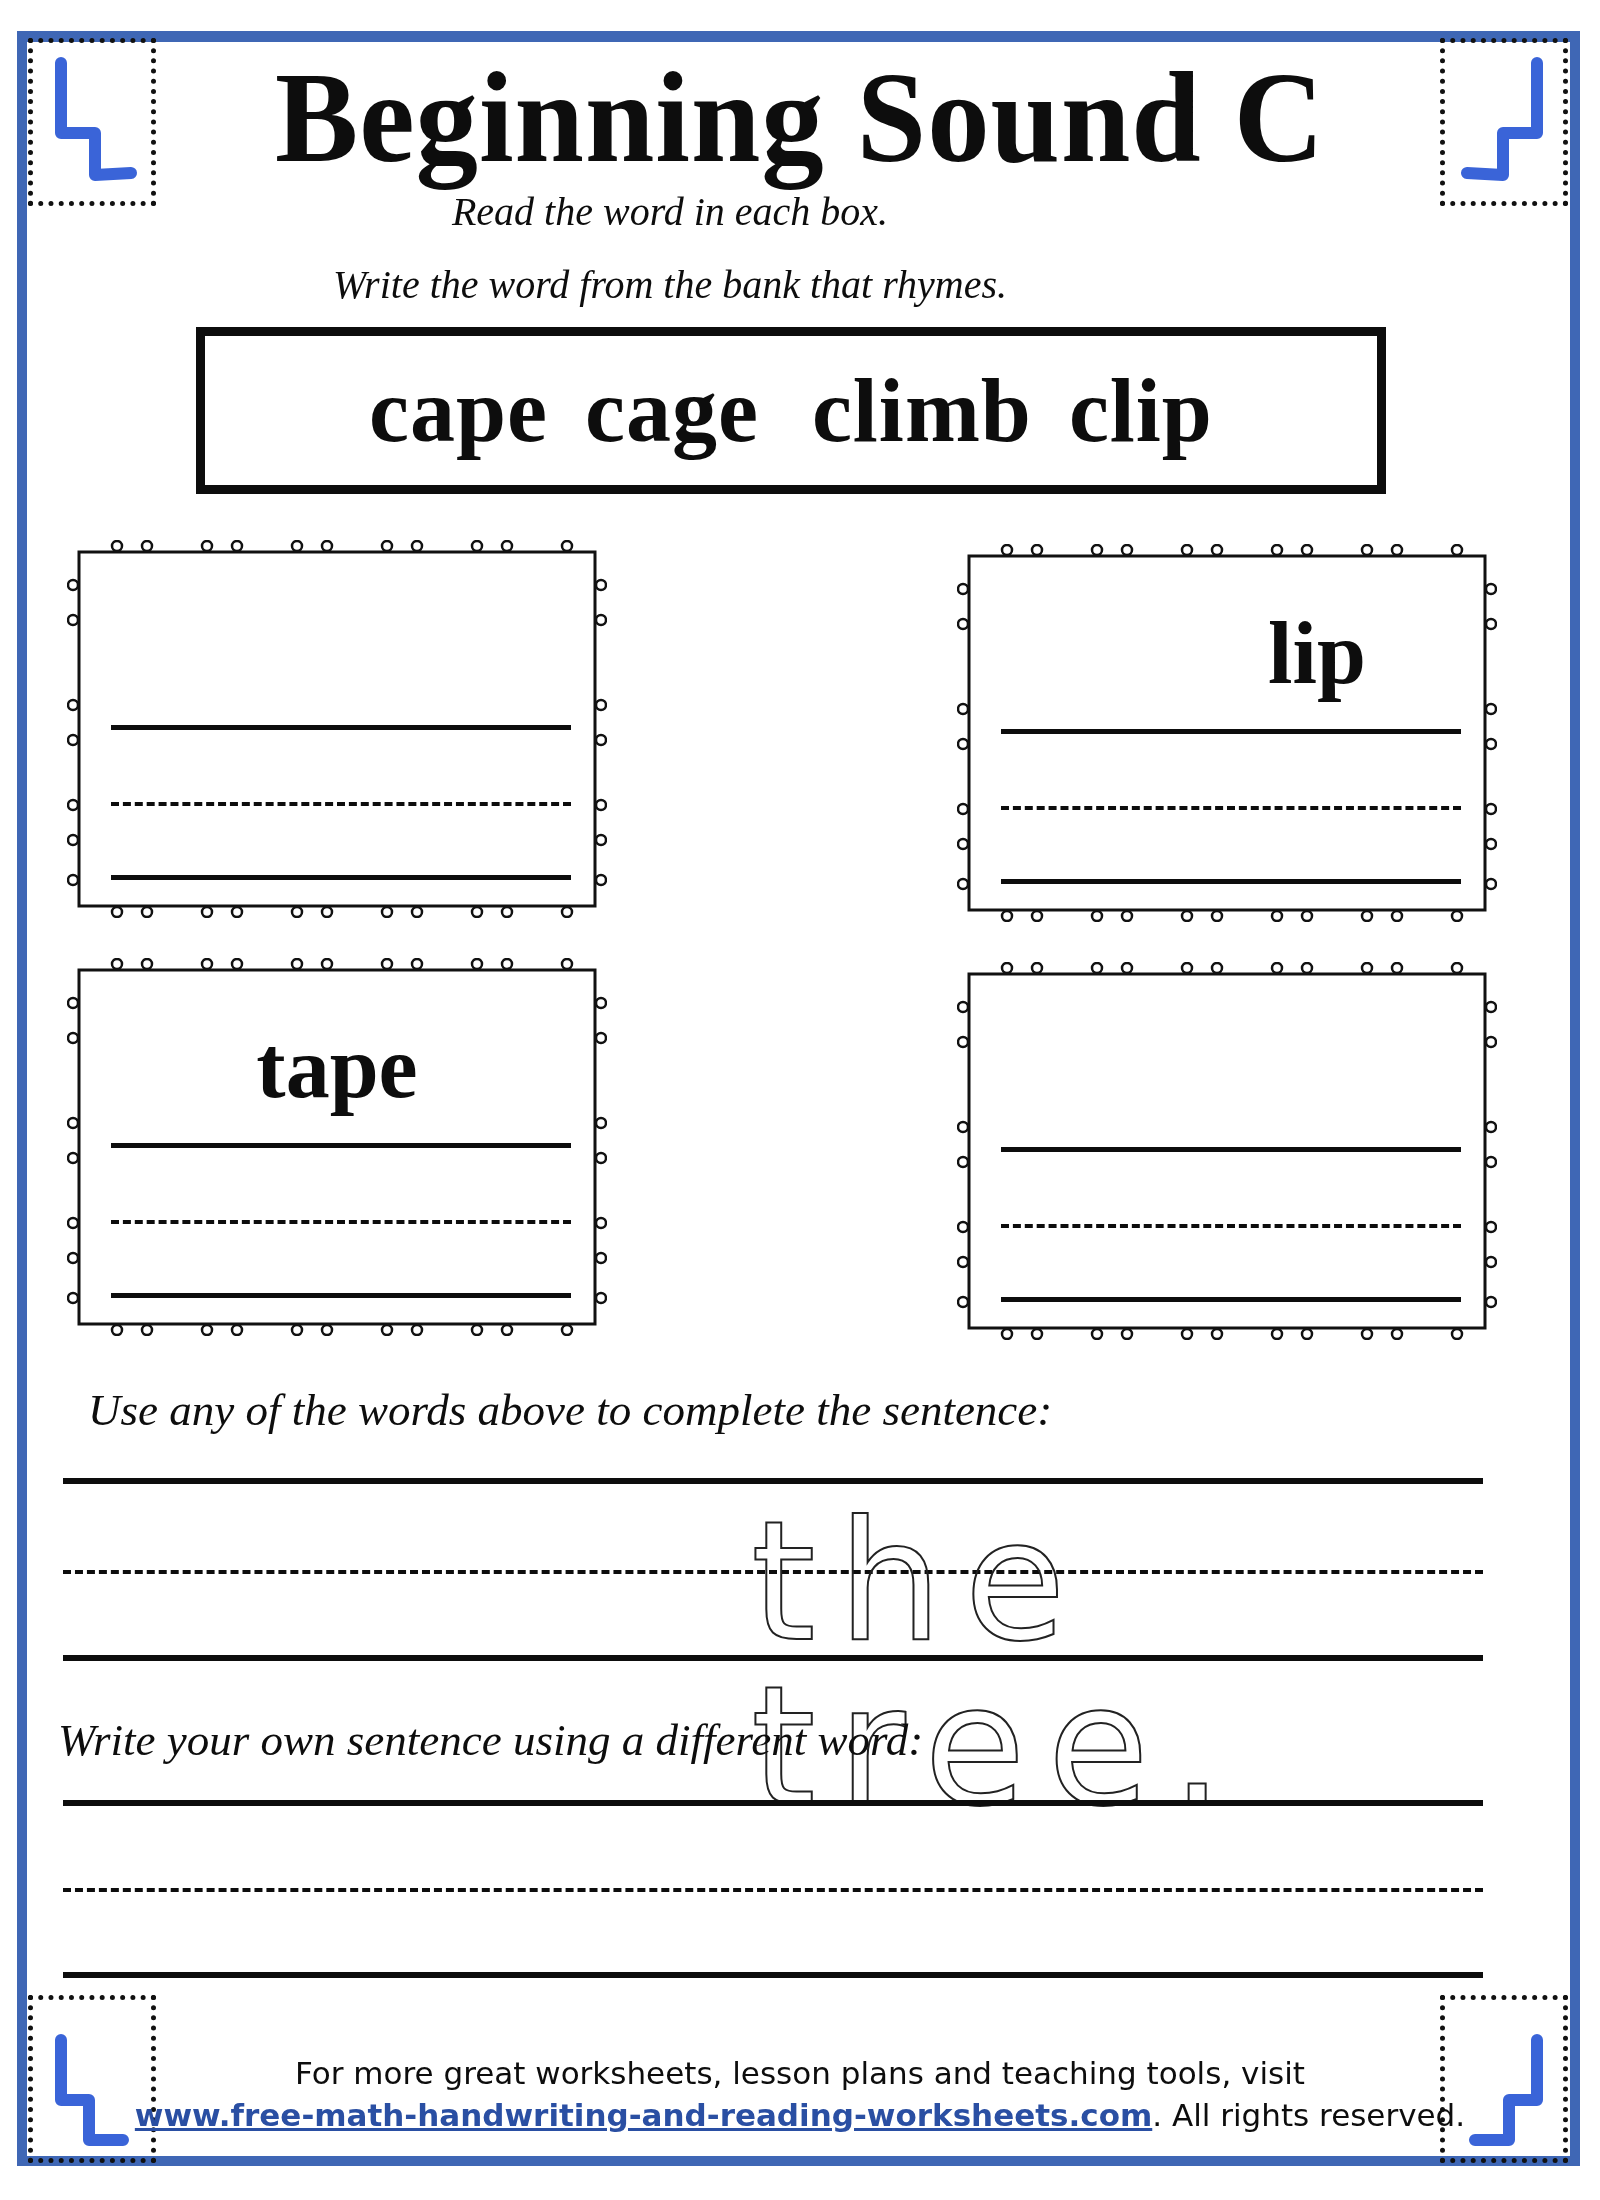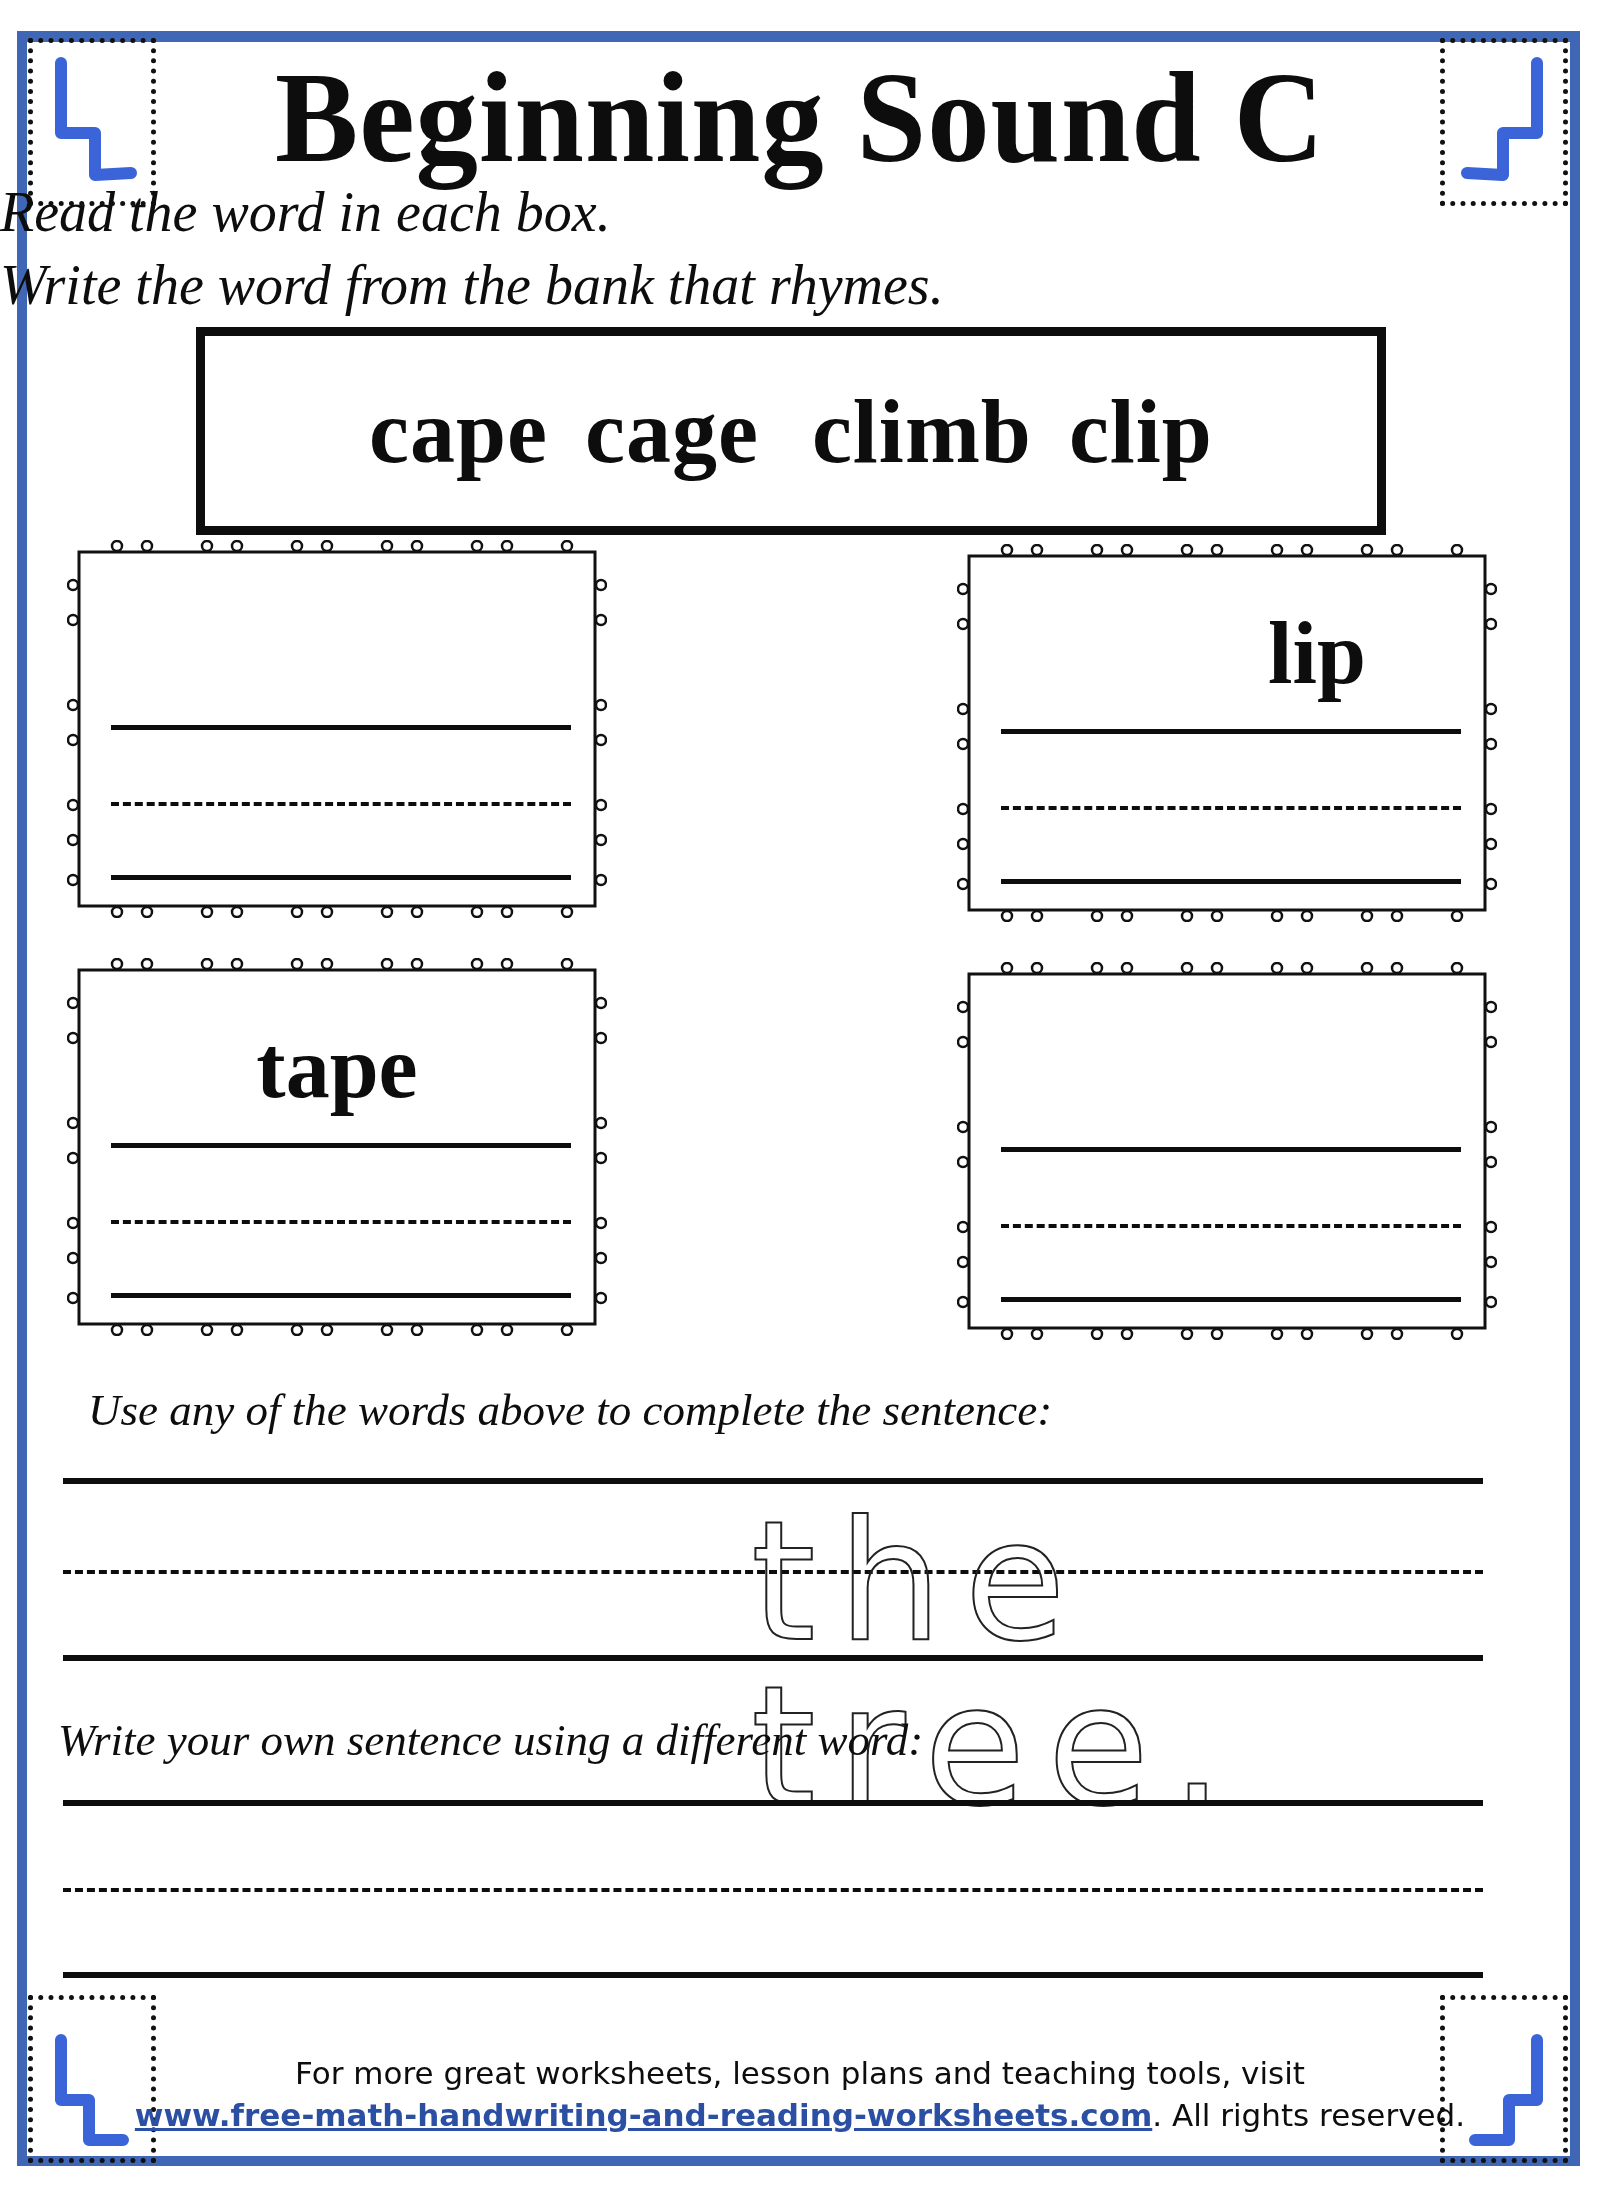--- a/index.html
+++ b/index.html
@@ -1,22 +1,22 @@
 <!DOCTYPE html>
 <html><head>
 <meta charset="utf-8">
 <style>
   html, body { margin:0; padding:0; background:#fff; }
   body { width:1600px; height:2200px; position:relative; overflow:hidden; font-family:"Liberation Serif", serif; color:#0d0d0d; }
   .frame { position:absolute; left:17px; top:31px; width:1563px; height:2135px; border:10px solid #3f67b5; border-top-width:11px; box-sizing:border-box; }
   .corner { position:absolute; width:128px; height:168px; box-sizing:border-box; border:5px dotted #111; }
   .corner svg { position:absolute; left:0; top:0; }
   .title { position:absolute; left:0; width:1600px; top:42px; text-align:center; font-weight:bold; font-size:130px; line-height:150px; letter-spacing:1px; transform:scaleX(0.96); }
-  .subtitle { position:absolute; left:0; width:1340px; text-align:left; font-style:italic; font-size:56px; line-height:70px; }
-  .bank { position:absolute; left:196px; top:327px; width:1190px; height:208px; border:9px solid #0d0d0d; box-sizing:border-box; display:flex; align-items:center; justify-content:center; gap:37px; }
+  .subtitle { position:absolute; left:0; width:1340px; text-align:center; font-style:italic; font-size:40px; line-height:70px; }
+  .bank { position:absolute; left:196px; top:327px; width:1190px; height:167px; border:9px solid #0d0d0d; box-sizing:border-box; display:flex; align-items:center; justify-content:center; gap:37px; }
   .bank span { font-weight:bold; font-size:90px; letter-spacing:1px; }
   .card { position:absolute; width:540px; height:378px; }
   .card svg.border { position:absolute; left:0; top:0; }
   .card .word { position:absolute; left:0; width:100%; top:60px; text-align:center; font-weight:bold; font-size:88px; line-height:100px; }
   .card .ln { position:absolute; left:44px; width:460px; height:0; }
   .solid { border-top:5px solid #0d0d0d; }
   .dash { border-top:4px dashed #0d0d0d; }
   .prompt { position:absolute; font-style:italic; font-size:45px; line-height:70px; white-space:nowrap; }
   .wline { position:absolute; left:63px; width:1420px; height:0; }
   .wline.solid { border-top:6px solid #0d0d0d; }

